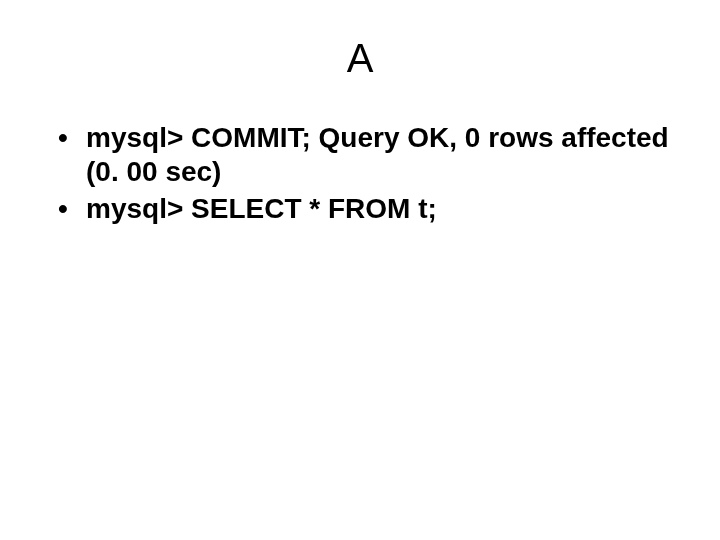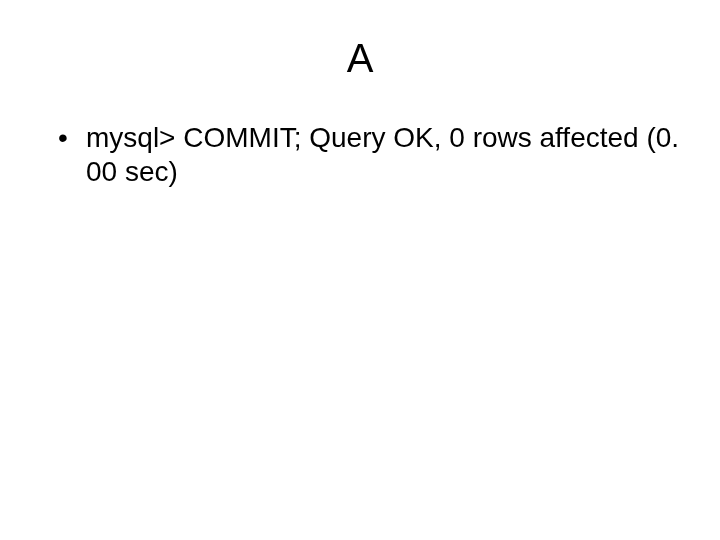--- a/index.html
+++ b/index.html
@@ -23,20 +23,21 @@
     .title {
       text-align: center;
       font-size: 40px;
       font-weight: normal;
       margin-bottom: 40px;
       margin-top: 6px;
     }
     .bullet-list {
       list-style: none;
       padding-left: 18px;
+      font-weight: bold;
     }
     .bullet-item {
       position: relative;
       font-size: 28px;
       line-height: 1.2;
       margin-bottom: 4px;
       padding-left: 28px;
     }
     .bullet-item::before {
       content: "•";
@@ -48,14 +49,17 @@
   </style>
 </head>
 <body>
 
 <div class="slide">
   <h1 class="title">A</h1>
   <ul class="bullet-list">
     <li class="bullet-item">
       <span>mysql&gt; COMMIT; Query OK, 0 rows affected (0. 00 sec)</span>
     </li>
+    <li class="bullet-item">
+      <span>mysql&gt; SELECT * FROM t;</span>
+    </li>
   </ul>
 </div>
 
 </body></html>

